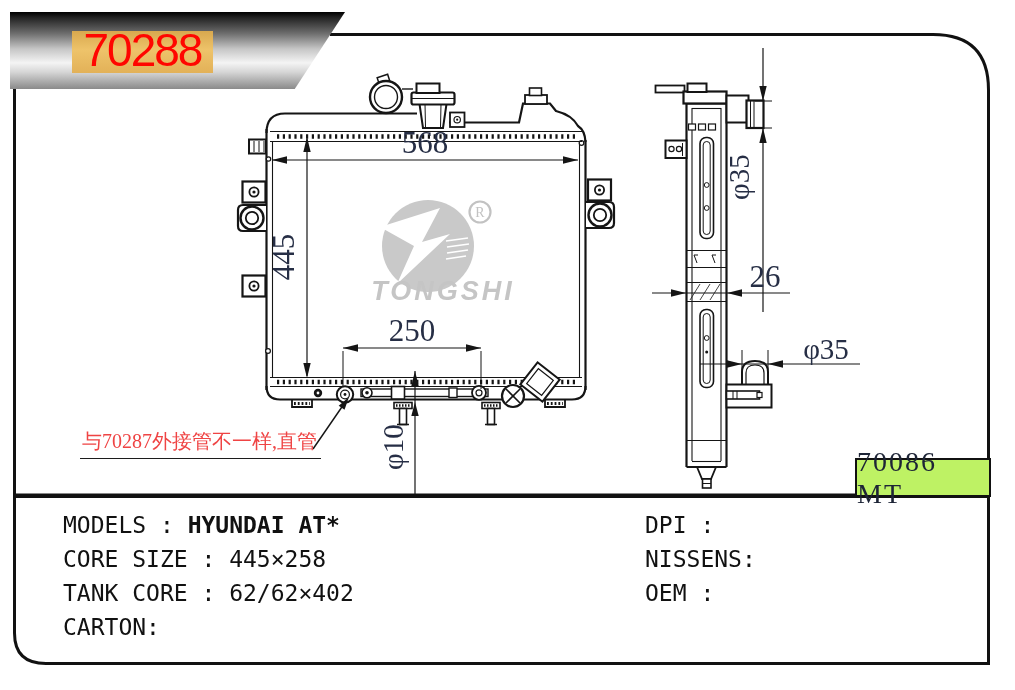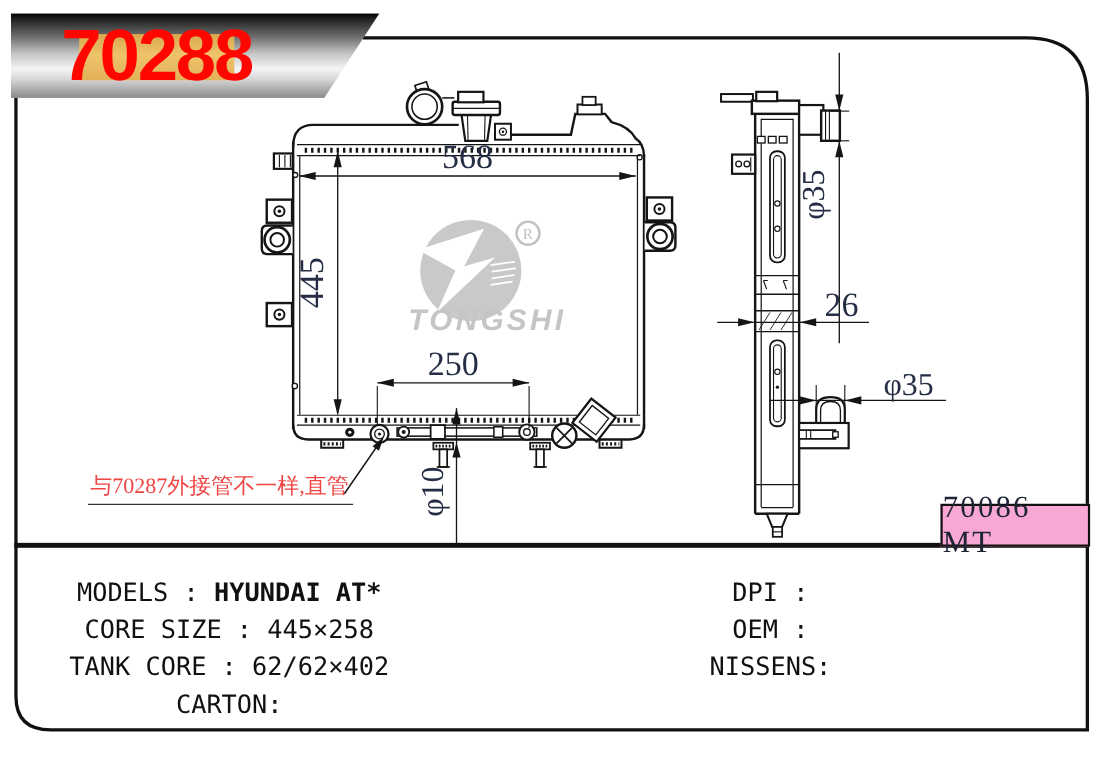--- a/index.html
+++ b/index.html
@@ -6,33 +6,33 @@
   .page{position:relative;width:1015px;height:690px;background:#fff;overflow:hidden;
         font-family:"Liberation Sans",sans-serif;}
   .page svg{position:absolute;left:0;top:0;}
   
   .banner{position:absolute;left:10px;top:12px;width:335px;height:77px;
     background:linear-gradient(180deg,#000 0%,#222 7%,#6e6e6e 28%,#c6c6c6 48%,#f4f4f4 66%,#d6d6d6 78%,#8a8a8a 100%);
     clip-path:polygon(0 0,100% 0,85% 100%,0 100%);}
   .gold-label{position:absolute;left:62px;top:19px;width:141px;height:42px;
     background:linear-gradient(180deg,#d8a84e 0%,#eec36a 45%,#e2b158 100%);
     display:flex;align-items:center;justify-content:center;}
-  .gold-label span{color:#ff0600;font-size:66px;font-weight:700;letter-spacing:-2px;
+  .gold-label span{color:#ff0600;font-size:46px;font-weight:400;letter-spacing:-2px;
     font-family:"Liberation Sans",sans-serif;line-height:40px;transform:translateY(-2px);}
   
   .annotation{position:absolute;left:80px;top:428px;font-family:"Liberation Serif",serif;
     font-size:20px;color:#ef4444;border-bottom:1.6px solid #1c1c1c;padding:0 4px 3px 2px;}
   
   .refbox{position:absolute;left:855px;top:458px;width:132px;height:35px;border:2.5px solid #111;
     display:flex;align-items:center;justify-content:center;font-family:"Liberation Serif",serif;
-    font-size:28px;letter-spacing:2px;color:#1d2436;background:#f9a8d4;}
+    font-size:28px;letter-spacing:2px;color:#1d2436;background:#bef264;}
   
   .specs{position:absolute;top:508px;left:0;width:1015px;font-family:"DejaVu Sans Mono",monospace;
     font-size:23px;color:#111;}
-  .spec-col{position:absolute;top:14px;text-align:center;}
+  .spec-col{position:absolute;top:0;}
   .spec-col.left{left:63px;}
   .spec-col.right{left:645px;}
   .spec-row{height:34px;line-height:34px;white-space:pre;}
   .spec-col.left .spec-row:first-child .spec-value{font-weight:bold;}
 </style>
 </head>
 <body>
 
 <div class="page">
 
@@ -319,18 +319,18 @@
 
   <div class="specs">
     <div class="spec-col left">
       <div class="spec-row"><span class="spec-label">MODELS : </span><span class="spec-value">HYUNDAI AT*</span></div>
       <div class="spec-row"><span class="spec-label">CORE SIZE : </span><span class="spec-value">445×258</span></div>
       <div class="spec-row"><span class="spec-label">TANK CORE : </span><span class="spec-value">62/62×402</span></div>
       <div class="spec-row"><span class="spec-label">CARTON:</span><span class="spec-value"></span></div>
     </div>
     <div class="spec-col right">
       <div class="spec-row"><span class="spec-label">DPI :</span><span class="spec-value"></span></div>
+      <div class="spec-row"><span class="spec-label">NISSENS:</span><span class="spec-value"></span></div>
       <div class="spec-row"><span class="spec-label">OEM :</span><span class="spec-value"></span></div>
-      <div class="spec-row"><span class="spec-label">NISSENS:</span><span class="spec-value"></span></div>
     </div>
   </div>
 
 </div>
 
 </body></html>

